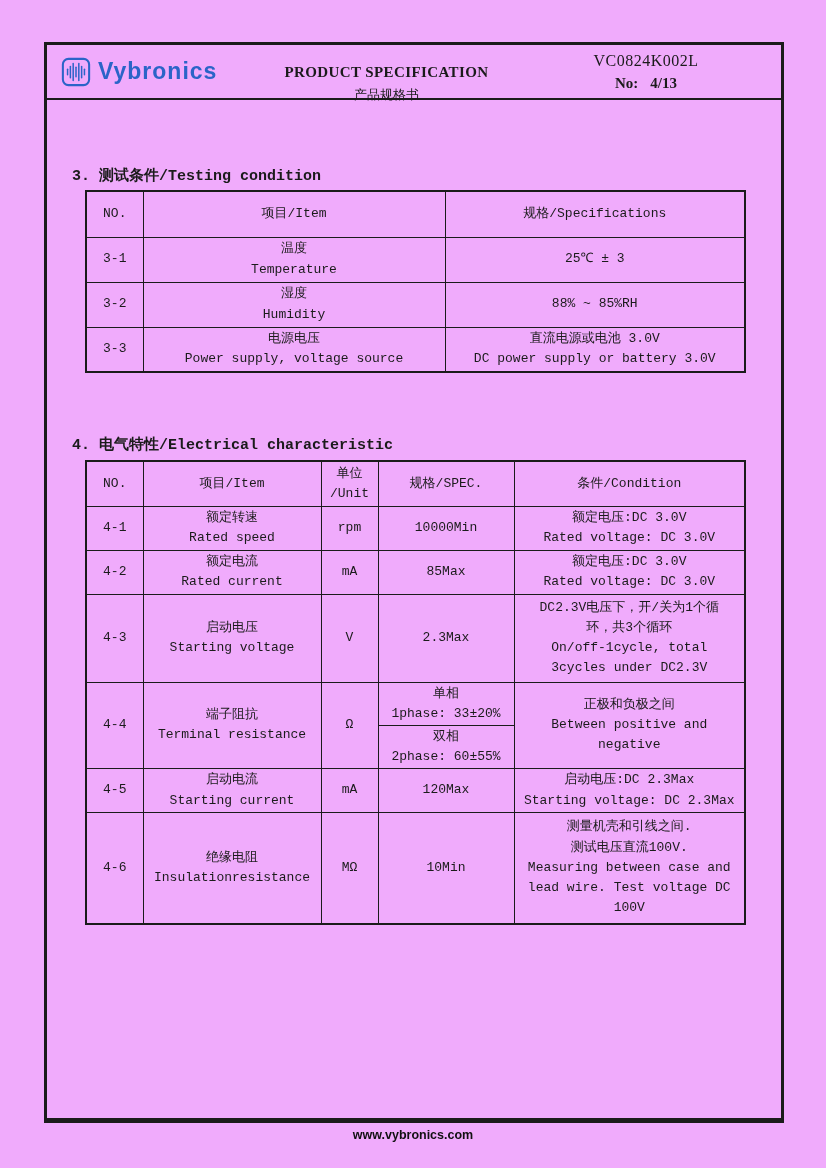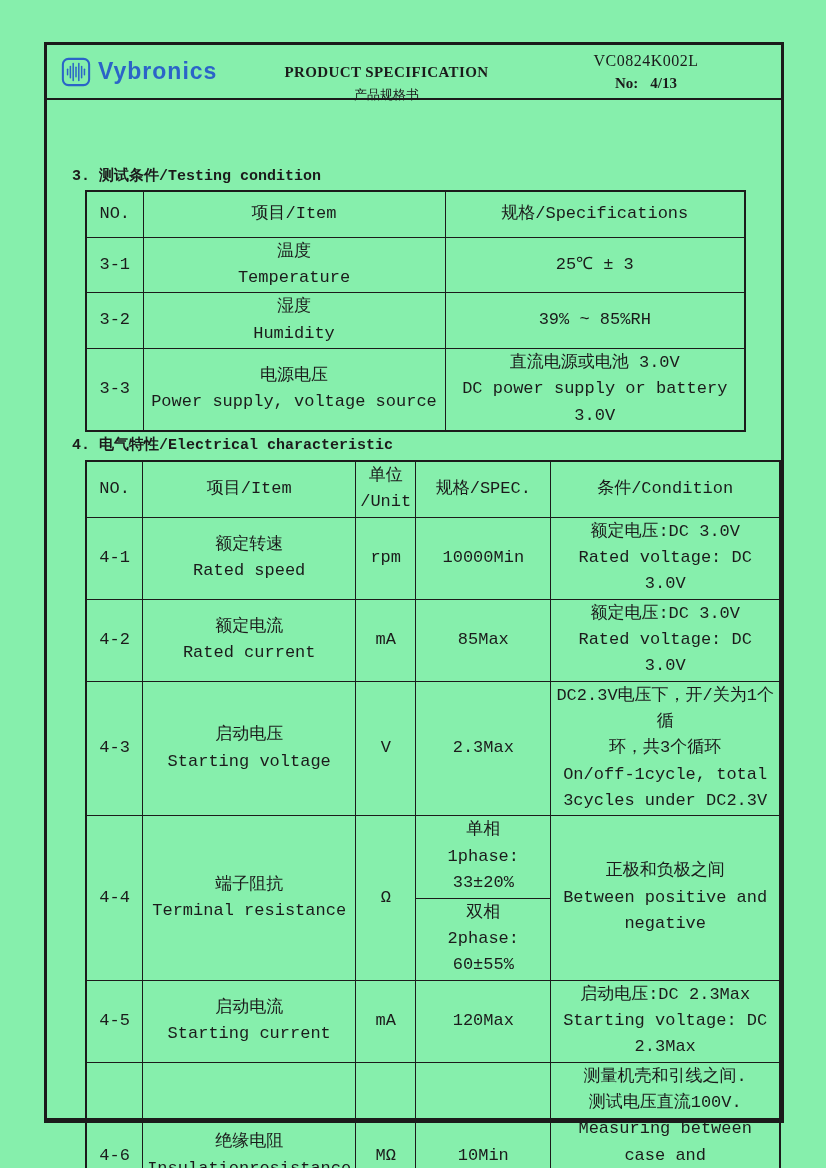--- a/index.html
+++ b/index.html
@@ -1,16 +1,16 @@
 <!DOCTYPE html>
 <html><head>
 <meta charset="utf-8">
 <style>
   html,body{margin:0;padding:0;background:#ffffff;}
-  .page{position:relative;width:826px;height:1168px;background:#86efac;overflow:hidden;
+  .page{position:relative;width:826px;height:1168px;background:#f0abfc;overflow:hidden;
         font-family:"Liberation Mono","DejaVu Sans Mono",monospace;color:#1b1b1b;}
   .frame{position:absolute;left:44px;top:42px;width:740px;height:1081px;box-sizing:border-box;
          border:3px solid #1b1b1b;border-bottom-width:5px;}
   
   .header{position:absolute;left:0;top:0;width:100%;height:53px;box-sizing:content-box;
           border-bottom:2px solid #1b1b1b;display:flex;align-items:center;}
   .logo{width:215px;display:flex;align-items:center;gap:7px;padding-left:14px;box-sizing:border-box;}
   .logo-icon{flex:0 0 auto;}
   .logo-text{font-family:"Liberation Sans","DejaVu Sans",sans-serif;font-weight:bold;
              font-size:23px;color:#2b64c8;letter-spacing:1px;}
@@ -20,21 +20,21 @@
   .docinfo{width:270px;text-align:center;font-family:"Liberation Serif","DejaVu Serif",serif;}
   .doc-no{font-size:16px;letter-spacing:.5px;}
   .page-no{font-size:15px;font-weight:bold;margin-top:5px;}
   .page-no .val{margin-left:12px;}
   
   .sec-heading{position:absolute;left:25px;font-weight:bold;font-size:15px;line-height:20px;}
   .sec3{top:122px;}
   .sec4{top:391px;}
   
   table{position:absolute;left:38px;border-collapse:collapse;table-layout:fixed;
-        font-size:17px;line-height:1.55;padding-left:20px;}
+        font-size:13px;line-height:1.55;padding-left:20px;}
   .t3{top:145px;}
   .t4{top:415px;}
   td,th{border:1px solid #1b1b1b;text-align:center;vertical-align:middle;
         padding:1px 4px;font-weight:normal;overflow:hidden;}
   table{border:2px solid #1b1b1b;}
   .lines{white-space:pre-line;}
   .h44{height:44px;}.h45{height:45px;}.h46{height:46px;}.h88{height:88px;}
   .h42{height:42px;}.h43{height:43px;}.h111{height:111px;}
   
   .footer{position:absolute;left:0;top:1128px;width:100%;text-align:center;
@@ -92,21 +92,21 @@
       <tr class="h45">
         <td>3-1</td>
         <td class="lines">温度
 Temperature</td>
         <td class="lines">25℃ ± 3</td>
       </tr>
       <tr class="h45">
         <td>3-2</td>
         <td class="lines">湿度
 Humidity</td>
-        <td class="lines">39% ~ 85%RH</td>
+        <td class="lines">88% ~ 85%RH</td>
       </tr>
       <tr class="h45">
         <td>3-3</td>
         <td class="lines">电源电压
 Power supply, voltage source</td>
         <td class="lines">直流电源或电池 3.0V
 DC power supply or battery 3.0V</td>
       </tr>
     </tbody>
       </table>
@@ -193,13 +193,14 @@
 测试电压直流100V.
 Measuring between case and
 lead wire. Test voltage DC
 100V</td>
       </tr>
     </tbody>
       </table>
 
   </div>
 
+  <div class="footer">www.vybronics.com</div>
 </div>
 
 </body></html>

